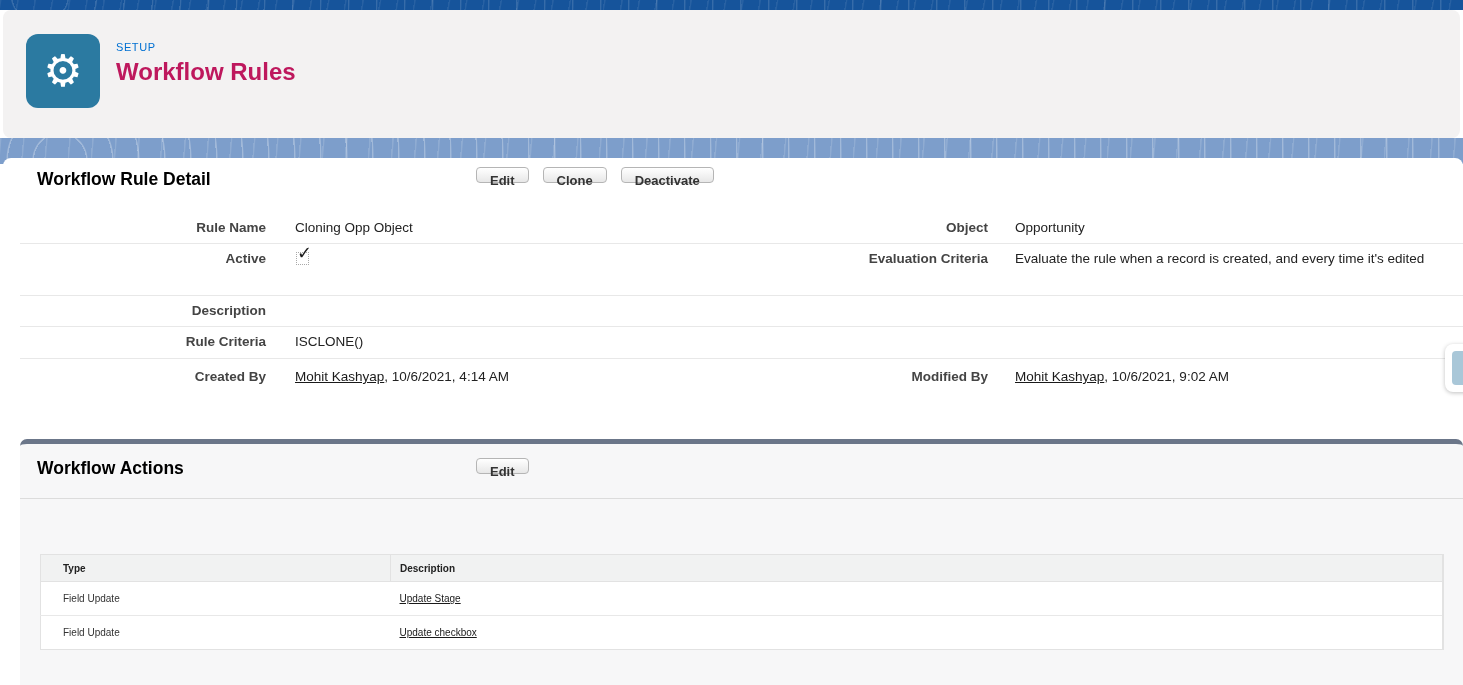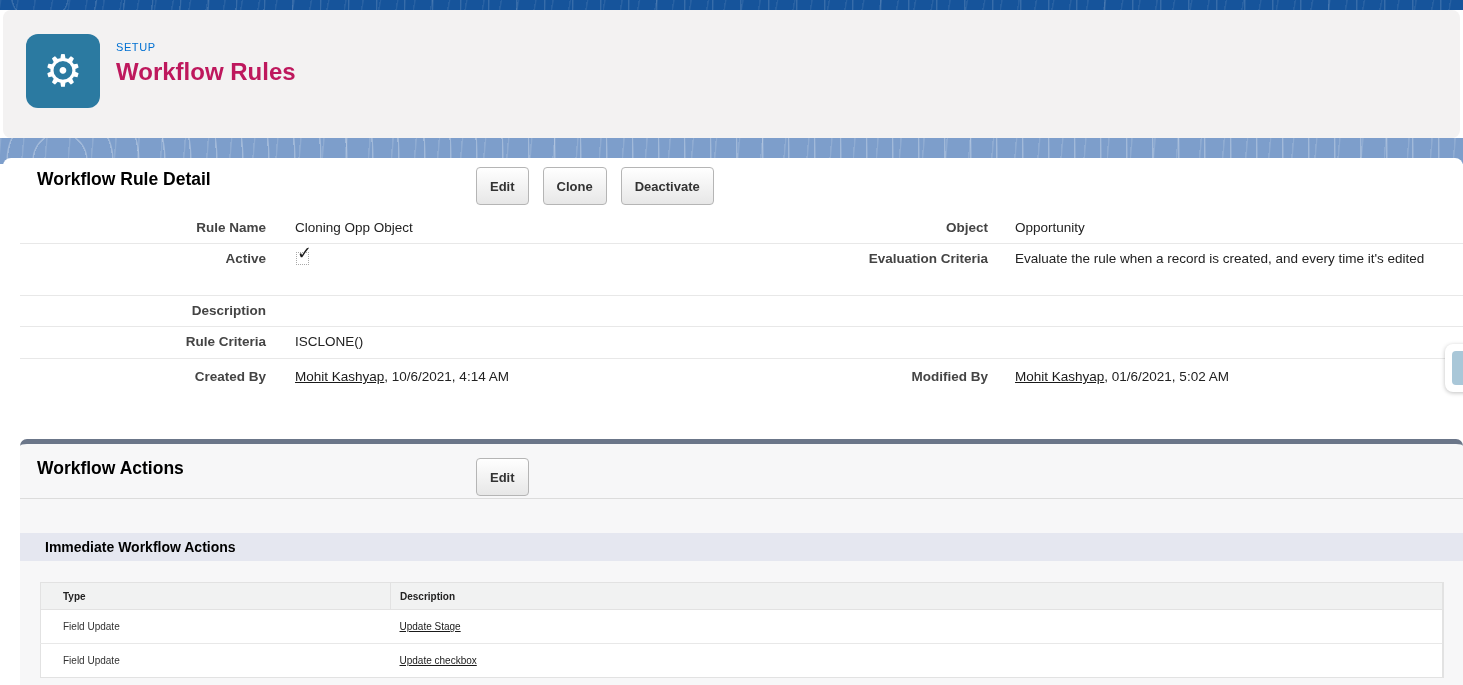--- a/index.html
+++ b/index.html
@@ -32,21 +32,21 @@
   
   .outer-card { position:relative; z-index:2; margin:-6px 0 0 3px; min-height:540px;
     background:#fff; border-radius:8px 8px 0 0; padding:0 0 0 17px; }
 
   
   .section-head { position:relative; padding-top:11px; height:47px; }
   .section-title { font-size:17.5px; font-weight:bold; color:#000; padding-left:17px; }
   .btn-group { position:absolute; left:456px; top:9px; display:flex; gap:14px; }
   .btn { font-family:inherit; font-size:13px; font-weight:bold; color:#333;
     background:linear-gradient(#ffffff, #e7e7e7); border:1px solid #b5b5b5;
-    border-radius:4px; padding:5px 13px; height:38px; cursor:pointer; }
+    border-radius:4px; padding:5px 13px; height:16px; cursor:pointer; }
 
   
   .field-rows { margin-top:8px; }
   .frow { display:grid; grid-template-columns:258px 440px 277px 1fr;
     border-bottom:1px solid #e8e8e8; align-items:flex-start;
     padding:5px 0 6px 0; min-height:28px; font-size:13.5px; }
   .frow.last { border-bottom:none; }
   .flabel { text-align:right; padding-right:12px; font-weight:bold; color:#444; line-height:19px; }
   .fvalue { padding-left:17px; color:#222; line-height:19px; }
   .fvalue.right { padding-left:20px; padding-right:28px; }
@@ -153,40 +153,37 @@
       <div class="flabel">Rule Criteria</div>
       <div class="fvalue">ISCLONE()</div>
       <div class="flabel right"></div>
       <div class="fvalue right"></div>
     </div>
 
     <div class="frow row-created last">
       <div class="flabel">Created By</div>
       <div class="fvalue"><span class="link">Mohit Kashyap</span><span>, 10/6/2021, 4:14 AM</span></div>
       <div class="flabel right">Modified By</div>
-      <div class="fvalue right"><span class="link">Mohit Kashyap</span><span>, 01/6/2021, 5:02 AM</span></div>
+      <div class="fvalue right"><span class="link">Mohit Kashyap</span><span>, 10/6/2021, 9:02 AM</span></div>
     </div>
 
   </div>
 
   <div class="detail-spacer"></div>
 
   <div class="actions-card">
     <div class="actions-head section-head">
       <span class="section-title">Workflow Actions</span>
       <div class="btn-group">
         <button class="btn">Edit</button>
       </div>
     </div>
 
     <div class="actions-gap"></div>
 
-    <div class="immediate-bar">
-      <span>Immediate Workflow Actions</span>
-    </div>
 
     <div class="table-wrap">
       <table class="actions-table">
         <thead>
           <tr>
             <th class="col-type">Type</th>
             <th>Description</th>
           </tr>
         </thead>
         <tbody>

